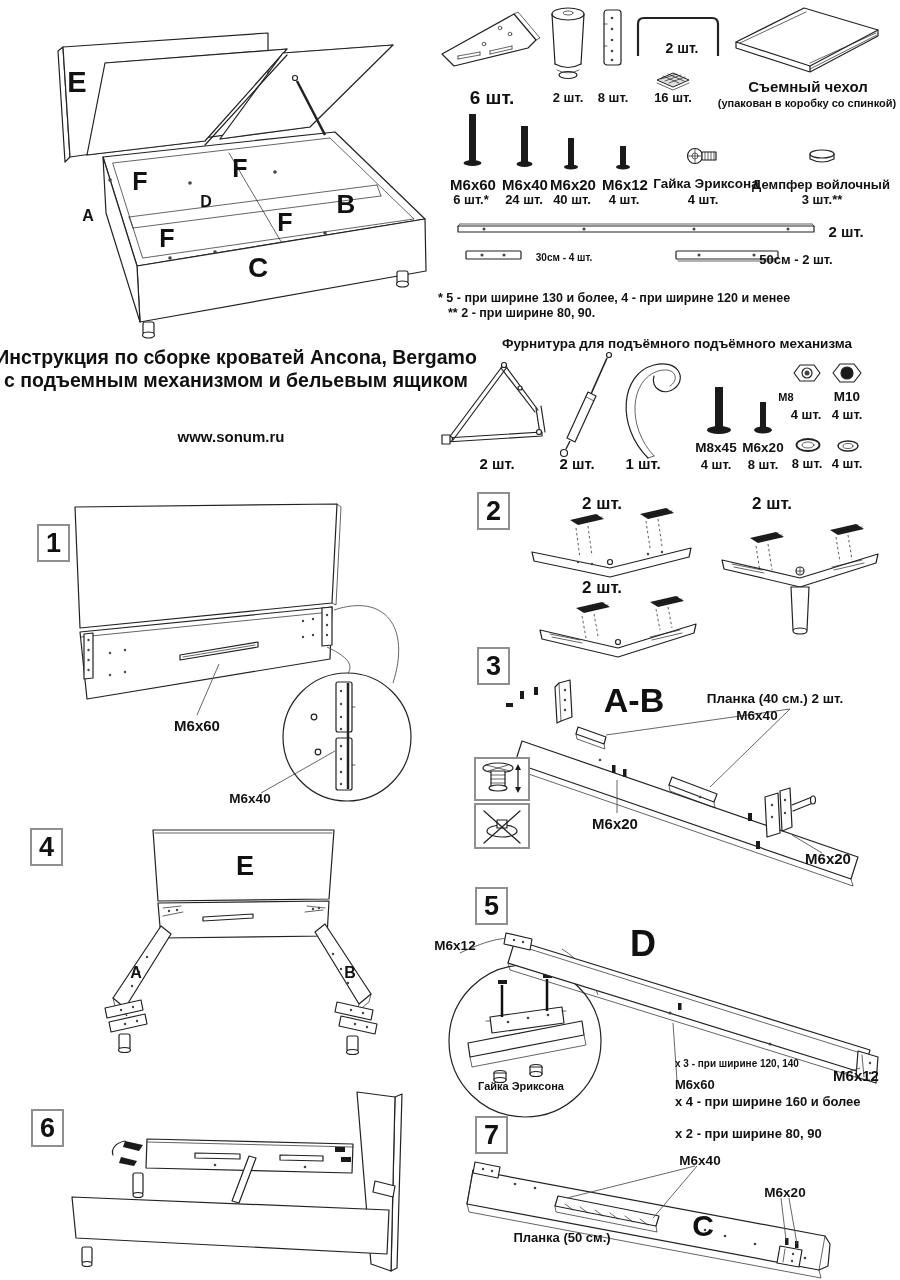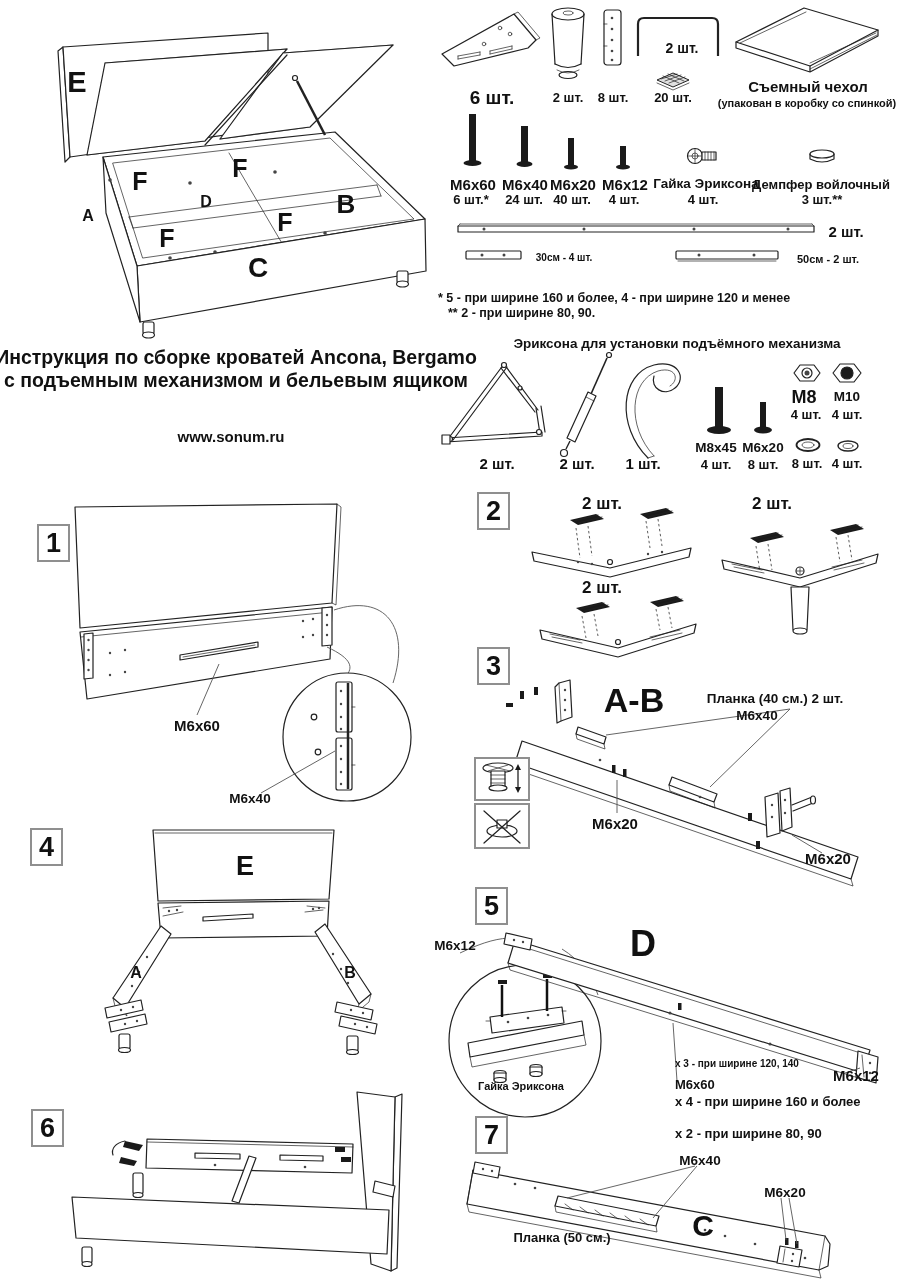--- a/index.html
+++ b/index.html
@@ -128,21 +128,21 @@
 <svg class="draw" style="left:726px;top:2px" width="160" height="74" viewBox="0 0 160 74">
   <path class="ln fw" d="M10,40 L78,6 L152,28 L84,64 Z"></path>
   <path class="ln" d="M84,64 L84,70 L152,34 L152,28 M10,40 L10,46 L84,70 L84,64"></path>
   <path class="ln thin" d="M84,61 L150,31 M84,67 L151,33"></path>
   <path class="ln thin" d="M14,41 L80,10"></path>
 </svg>
 <span class="lbl" style="left:492px;top:97px;font-size:19px">6 шт.</span>
 <span class="lbl" style="left:568px;top:97px;font-size:13px">2 шт.</span>
 <span class="lbl" style="left:613px;top:97px;font-size:13px">8 шт.</span>
 <span class="lbl" style="left:682px;top:48px;font-size:14px">2 шт.</span>
-<span class="lbl" style="left:673px;top:97px;font-size:13px">20 шт.</span>
+<span class="lbl" style="left:673px;top:97px;font-size:13px">16 шт.</span>
 <span class="lbl" style="left:808px;top:86px;font-size:15px">Съемный чехол</span>
 <span class="lbl" style="left:807px;top:103px;font-size:11px">(упакован в коробку со спинкой)</span>
 
 <svg class="draw" style="left:462px;top:112px" width="22" height="58" viewBox="0 0 22 58">
   <rect class="blk" x="7" y="2" width="7" height="47"></rect>
     <ellipse class="blk" cx="10.5" cy="51" rx="9" ry="3"></ellipse>
 </svg>
 <svg class="draw" style="left:514px;top:124px" width="22" height="46" viewBox="0 0 22 46">
   <rect class="blk" x="7" y="2" width="7" height="36"></rect>
     <ellipse class="blk" cx="10.5" cy="40" rx="8" ry="3"></ellipse>
@@ -193,29 +193,29 @@
     <circle class="gry" cx="40" cy="7" r="1.5"></circle>
 </svg>
 <svg class="draw" style="left:674px;top:248px" width="108" height="16" viewBox="0 0 108 16">
   <rect class="ln fw" x="2" y="3" width="102" height="8" rx="1"></rect>
   <path class="ln thin" d="M4,13 L102,13"></path>
   <circle class="gry" cx="25" cy="7" r="1.5"></circle>
     <circle class="gry" cx="80" cy="7" r="1.5"></circle>
 </svg>
 <span class="lbl" style="left:846px;top:231px;font-size:15px">2 шт.</span>
 <span class="lbl" style="left:564px;top:258px;font-size:10px">30см - 4 шт.</span>
-<span class="lbl" style="left:828px;top:259px;font-size:11px">50см - 2 шт.</span>
-<span class="lbll" style="left:438px;top:298px;font-size:12.5px">* 5 - при ширине 160 и более, 4 - при ширине 120 и менее</span>
+<span class="lbl" style="left:796px;top:259px;font-size:13px">50см - 2 шт.</span>
+<span class="lbll" style="left:438px;top:298px;font-size:12.5px">* 5 - при ширине 130 и более, 4 - при ширине 120 и менее</span>
 <span class="lbll" style="left:448px;top:313px;font-size:12.5px">** 2 - при ширине 80, 90.</span>
 
 <span class="lbl" style="left:236px;top:358px;font-size:19.5px">Инструкция по сборке кроватей Ancona, Bergamo</span>
 <span class="lbl" style="left:236px;top:381px;font-size:19.5px">с подъемным механизмом и бельевым ящиком</span>
 <span class="lbl" style="left:231px;top:436px;font-size:15px">www.sonum.ru</span>
 
-<span class="lbl" style="left:677px;top:344px;font-size:13.5px">Эриксона для установки подъёмного механизма</span>
+<span class="lbl" style="left:677px;top:344px;font-size:13.5px">Фурнитура для подъёмного подъёмного механизма</span>
 <svg class="draw" style="left:440px;top:352px" width="115" height="95" viewBox="0 0 115 95">
   <path class="ln" d="M6,86 L102,80 M6,90 L102,84 M6,86 L6,90 M102,80 L102,84"></path>
   <path class="ln" d="M8,87 L64,12 M13,88 L67,15"></path>
   <path class="ln" d="M64,12 L98,58 M61,16 L95,60"></path>
   <path class="ln" d="M96,56 L100,82 M101,54 L105,80"></path>
   <circle class="ln fw" cx="64" cy="13" r="2.5"></circle>
     <circle class="ln fw" cx="10" cy="87" r="2.5"></circle>
   <circle class="ln fw" cx="99" cy="80" r="2.5"></circle>
     <circle class="ln fw" cx="80" cy="36" r="2"></circle>
   <rect class="ln fw" x="2" y="83" width="8" height="9"></rect>
@@ -259,21 +259,21 @@
   <ellipse cx="12" cy="7" rx="10" ry="5" fill="#fff" stroke="#222" stroke-width="1.4"></ellipse>
   <ellipse class="ln thin" cx="12" cy="7" rx="5" ry="2.5"></ellipse>
 </svg>
 <span class="lbl" style="left:497px;top:463px;font-size:15px">2 шт.</span>
 <span class="lbl" style="left:577px;top:463px;font-size:15px">2 шт.</span>
 <span class="lbl" style="left:643px;top:463px;font-size:15px">1 шт.</span>
 <span class="lbl" style="left:716px;top:448px;font-size:13.5px">М8х45</span>
 <span class="lbl" style="left:716px;top:464px;font-size:13px">4 шт.</span>
 <span class="lbl" style="left:763px;top:448px;font-size:13.5px">М6х20</span>
 <span class="lbl" style="left:763px;top:464px;font-size:13px">8 шт.</span>
-<span class="lbl" style="left:804px;top:397px;font-size:18px">М8</span>
+<span class="lbl" style="left:786px;top:397px;font-size:11px">М8</span>
 <span class="lbl" style="left:806px;top:414px;font-size:13px">4 шт.</span>
 <span class="lbl" style="left:847px;top:397px;font-size:13.5px">М10</span>
 <span class="lbl" style="left:847px;top:414px;font-size:13px">4 шт.</span>
 <span class="lbl" style="left:807px;top:463px;font-size:13px">8 шт.</span>
 <span class="lbl" style="left:847px;top:463px;font-size:13px">4 шт.</span>
 
 <div class="stepnum" style="left:37px;top:524px">
     <span>1</span>
   </div>
 <svg class="draw" style="left:55px;top:485px" width="390" height="330" viewBox="0 0 390 330">

